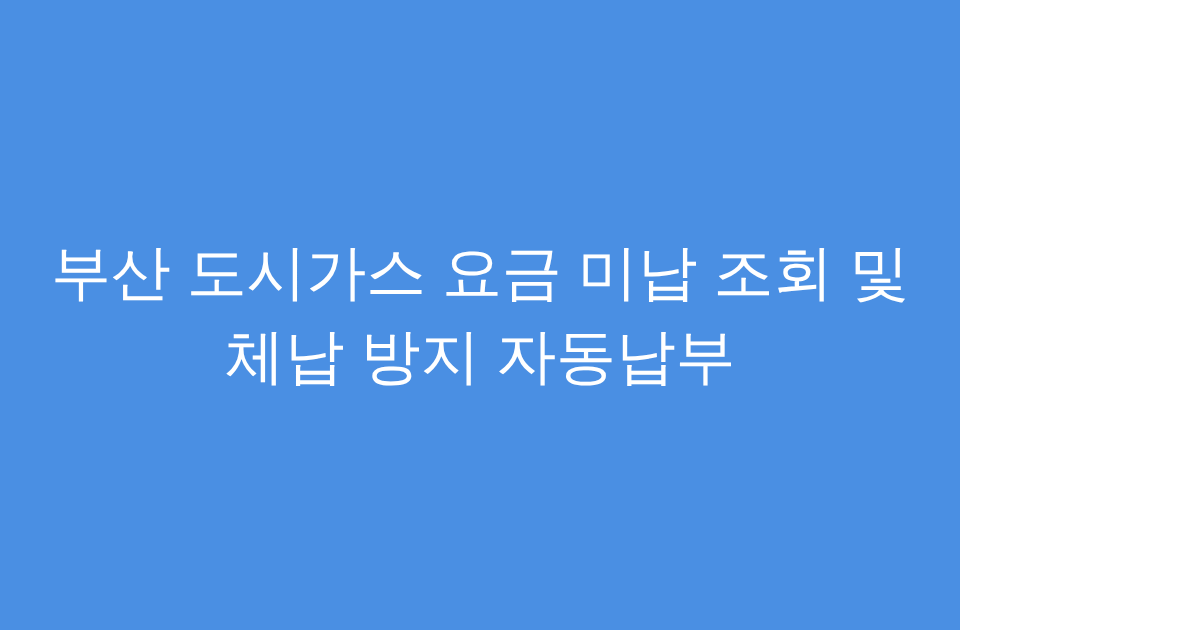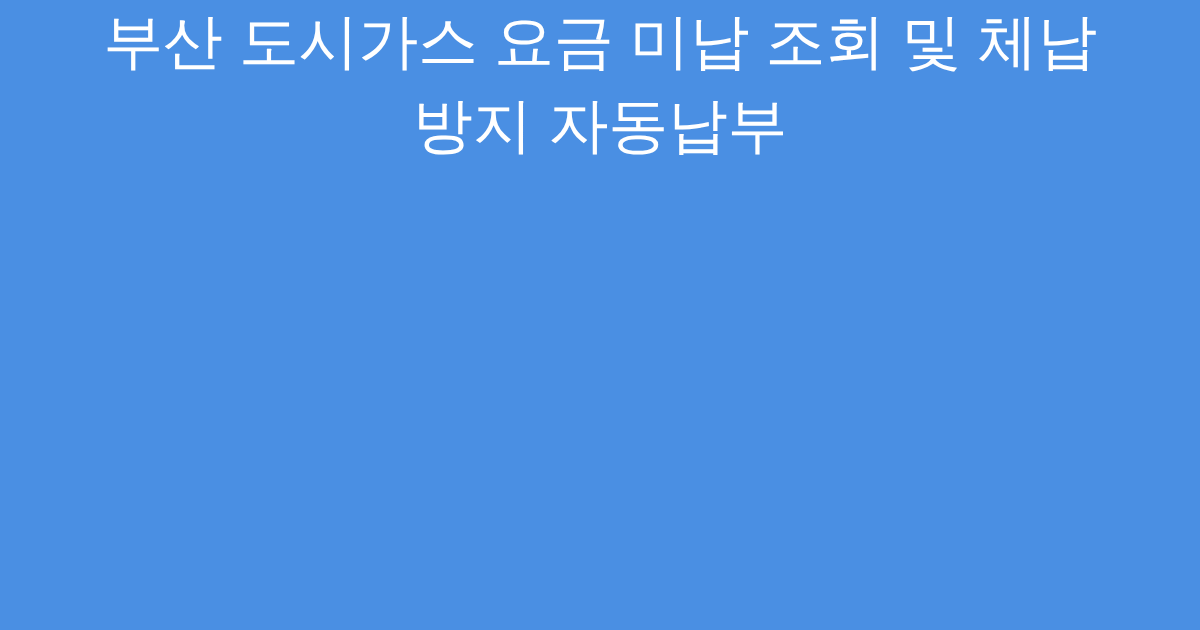--- a/index.html
+++ b/index.html
@@ -11,24 +11,24 @@
   body {
     width: 1200px;
     height: 630px;
     overflow: hidden;
     font-family: "Liberation Sans", "DejaVu Sans", sans-serif;
   }
 
   .og-card {
     position: relative;
     box-sizing: border-box;
-    width: 1200px;
+    width: 960px;
     height: 630px;
     display: flex;
-    align-items: flex-start;
+    align-items: center;
     justify-content: center;
     background-color: #4a8fe3;
     padding: 0 48px;
   }
 
   .og-card__inner {
     width: 100%;
     max-width: 1080px;
     display: block;
   }

